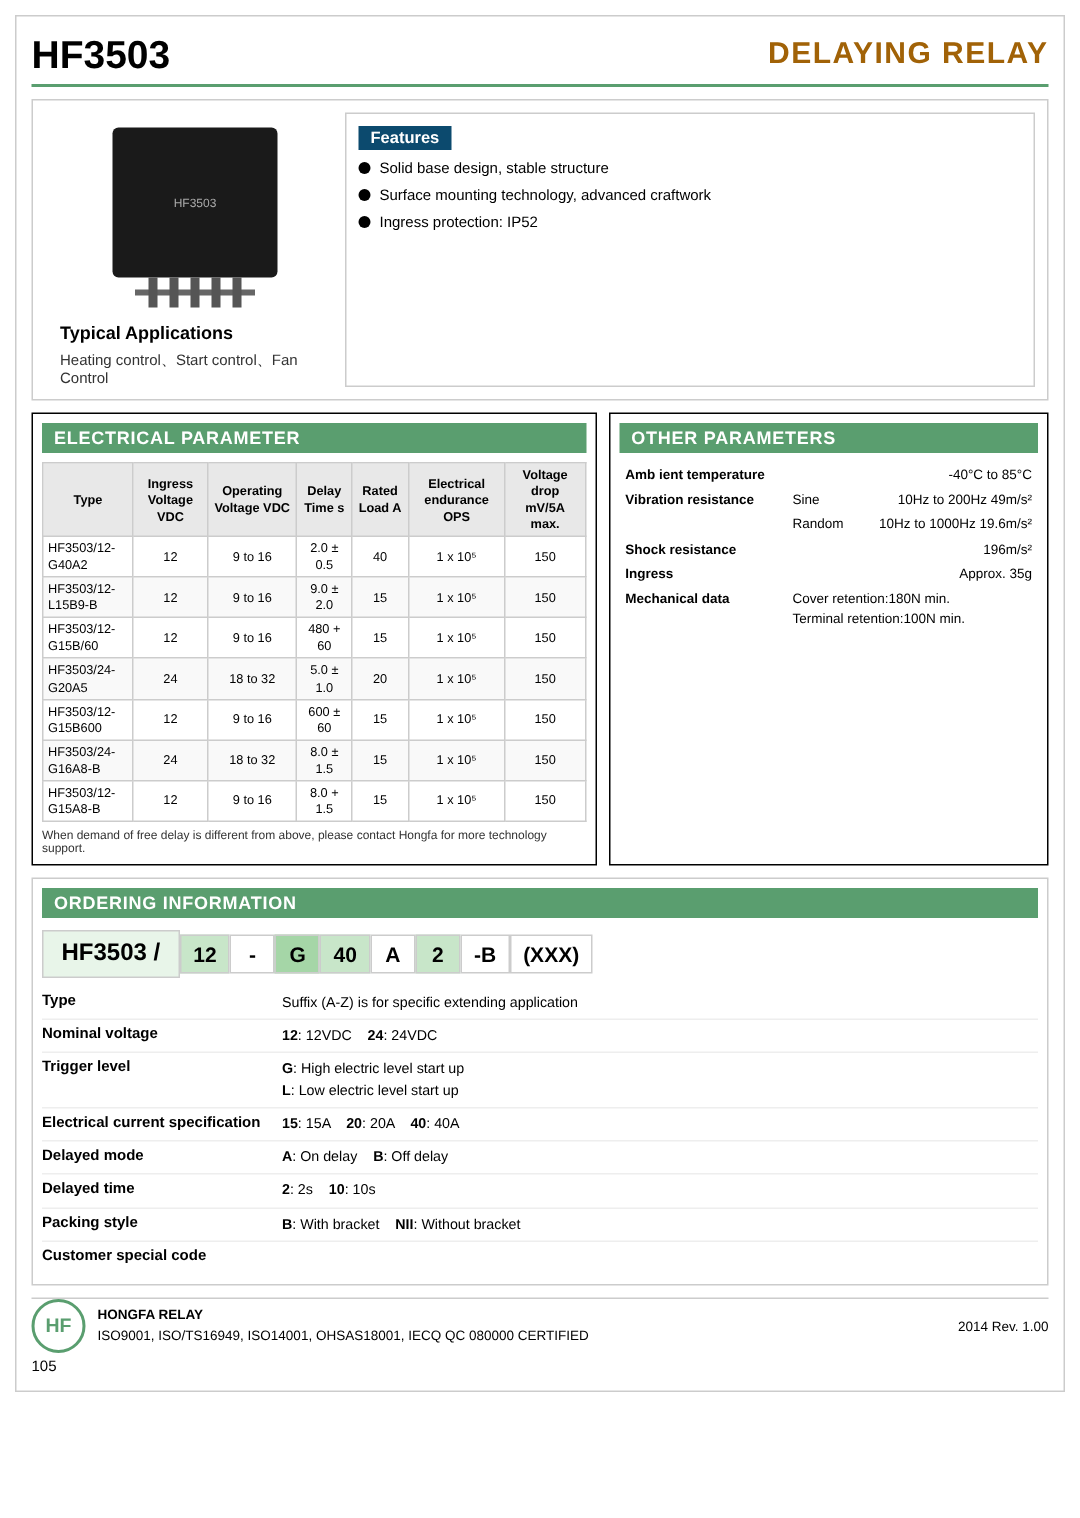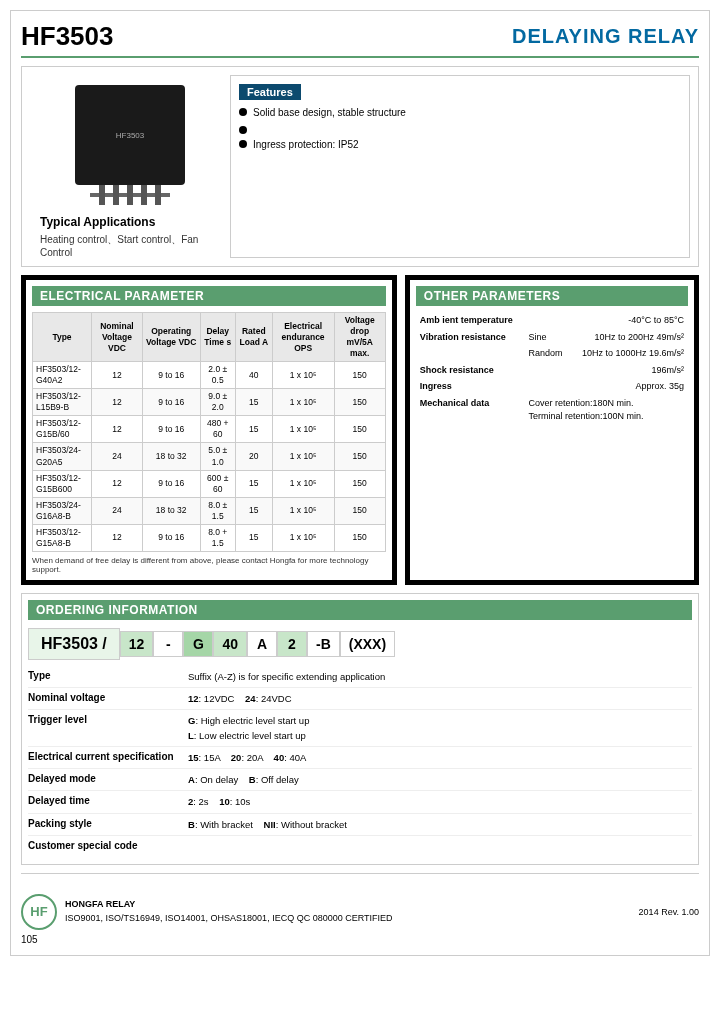--- a/index.html
+++ b/index.html
@@ -28,21 +28,21 @@
       padding-bottom: 4px;
     }
     .header-title {
       font-size: 26px;
       font-weight: bold;
       color: #000;
     }
     .header-subtitle {
       font-size: 20px;
       font-weight: bold;
-      color: #0369a1;
+      color: #a16207;
       letter-spacing: 1px;
     }
 
     
     .product-section {
       display: flex;
       border: 1px solid #ccc;
       margin-bottom: 8px;
       padding: 8px;
     }
@@ -139,21 +139,21 @@
     }
 
     
     .two-col {
       display: flex;
       gap: 8px;
       margin-bottom: 8px;
     }
     .section-box {
       flex: 1;
-      border: 5px solid #000000;
+      border: 1px solid #000000;
       padding: 6px;
     }
     .section-title {
       background: #5a9e6f;
       color: #fff;
       font-weight: bold;
       font-size: 12px;
       padding: 3px 8px;
       margin-bottom: 6px;
       letter-spacing: 0.5px;
@@ -269,21 +269,21 @@
     .ordering-row-value span.bold {
       font-weight: bold;
     }
 
     
     .footer {
       display: flex;
       align-items: center;
       justify-content: space-between;
       border-top: 1px solid #ccc;
-      padding-top: 20px;
+      padding-top: 0;
       margin-top: 8px;
     }
     .footer-logo {
       display: flex;
       align-items: center;
       gap: 8px;
     }
     .footer-logo-icon {
       width: 36px;
       height: 36px;
@@ -338,38 +338,39 @@
 
     <div class="features-box">
       <div class="features-header">Features</div>
       <div>
         <div class="feature-item">
           <div class="feature-bullet"></div>
           <span>Solid base design, stable structure</span>
         </div>
         <div class="feature-item">
           <div class="feature-bullet"></div>
+          <span>Surface mounting technology, advanced craftwork</span>
         </div>
         <div class="feature-item">
           <div class="feature-bullet"></div>
           <span>Ingress protection: IP52</span>
         </div>
       </div>
     </div>
   </div>
 
   <div class="two-col">
 
     <div class="section-box" style="flex: 1.3;">
       <div class="section-title">ELECTRICAL PARAMETER</div>
       <table class="elec-table">
         <thead>
           <tr>
             <th>Type</th>
-            <th>Nominal Voltage VDC</th>
+            <th>Ingress Voltage VDC</th>
             <th>Operating Voltage VDC</th>
             <th>Delay Time s</th>
             <th>Rated Load A</th>
             <th>Electrical endurance OPS</th>
             <th>Voltage drop mV/5A max.</th>
           </tr>
         </thead>
         <tbody id="elec-tbody">
         <tr>
               <td style="text-align: left;">HF3503/12-G40A2</td>

